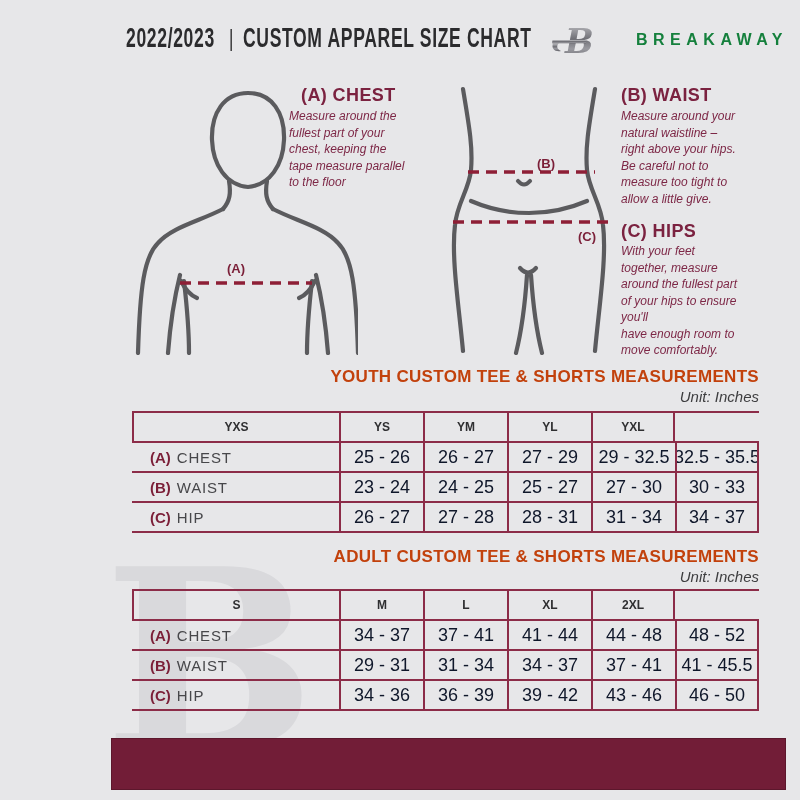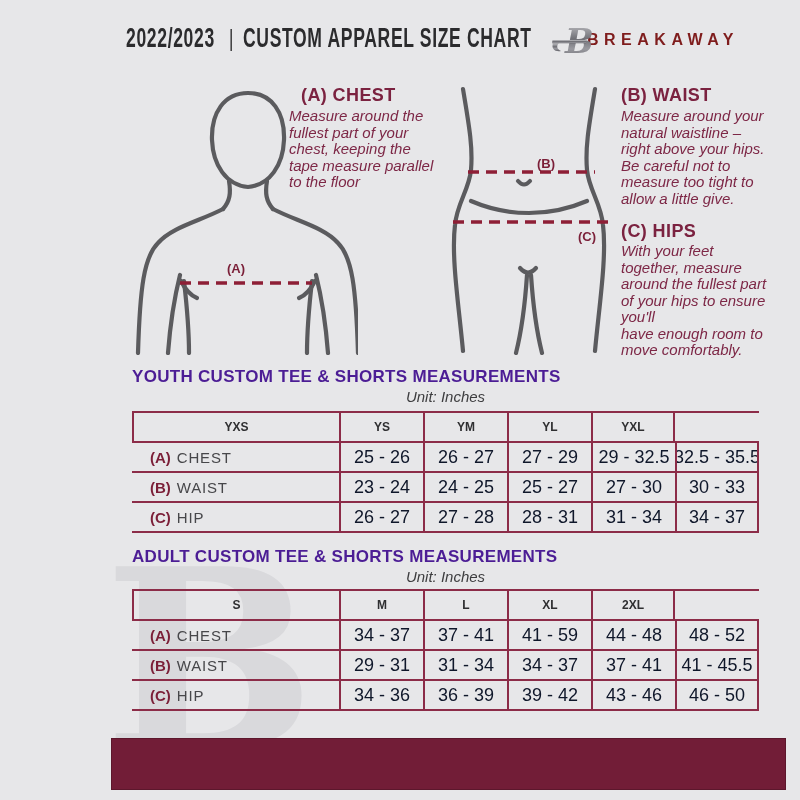--- a/index.html
+++ b/index.html
@@ -17,54 +17,54 @@
     font-weight:bold;font-size:27px;color:#2b2b2d;
     transform:scaleX(0.65);transform-origin:left center;
     letter-spacing:1px;white-space:nowrap;
   }
   .hdr-sep{
     position:absolute;top:26px;left:229px;height:24px;line-height:24px;
     font-size:24px;font-weight:300;color:#2b2b2d;
     transform:scaleX(0.7);transform-origin:left center;
   }
   .brand{
-    position:absolute;top:30px;left:587px;height:20px;line-height:20px;
-    font-weight:bold;font-size:16px;letter-spacing:5.5px;color:#7f1d1d;
+    position:absolute;top:30px;left:636px;height:20px;line-height:20px;
+    font-weight:bold;font-size:16px;letter-spacing:5.5px;color:#15803d;
     white-space:nowrap;
   }
 
   
   .watermark{
     position:absolute;left:104px;top:535px;
     font-family:"DejaVu Serif", serif;font-weight:bold;
     font-size:250px;line-height:250px;color:#d9d9dc;
     z-index:0;user-select:none;
   }
 
   
   .guide-h{
     position:absolute;font-weight:bold;font-size:18px;letter-spacing:0.4px;
     color:#7b2240;white-space:nowrap;z-index:2;
   }
   .guide-p{
-    position:absolute;font-style:italic;font-size:15px;line-height:16.5px;
+    position:absolute;font-style:italic;font-size:12px;line-height:16.5px;
     color:#7d2746;white-space:pre-line;z-index:2;
   }
   .marker{
     position:absolute;font-weight:bold;font-size:13px;color:#7b1f38;z-index:3;
     white-space:nowrap;
   }
 
   
   .sec-title{
-    position:absolute;left:132px;width:627px;text-align:left;
-    font-weight:bold;font-size:17px;letter-spacing:0.3px;color:#4c1d95;z-index:2;
+    position:absolute;left:132px;width:627px;text-align:right;
+    font-weight:bold;font-size:17px;letter-spacing:0.3px;color:#c2410c;z-index:2;
   }
   .sec-unit{
-    position:absolute;left:132px;width:627px;text-align:center;
+    position:absolute;left:132px;width:627px;text-align:right;
     font-style:italic;font-size:15px;color:#3d3d3f;z-index:2;
   }
 
   
   .size-table{
     position:absolute;left:132px;width:627px;z-index:2;
     border-bottom:2px solid #8c2c48;
   }
   .trow{
     display:grid;grid-template-columns:207px repeat(5,1fr);
@@ -232,21 +232,21 @@
     <div class="cell hd">XL</div>
     <div class="cell hd">2XL</div>
   </div>
   <div class="trow">
     <div class="cell lbl">
       <span class="pfx">(A)</span>
       <span>CHEST</span>
     </div>
     <div class="cell">34 - 37</div>
     <div class="cell">37 - 41</div>
-    <div class="cell">41 - 59</div>
+    <div class="cell">41 - 44</div>
     <div class="cell">44 - 48</div>
     <div class="cell">48 - 52</div>
   </div>
   <div class="trow">
     <div class="cell lbl">
       <span class="pfx">(B)</span>
       <span>WAIST</span>
     </div>
     <div class="cell">29 - 31</div>
     <div class="cell">31 - 34</div>

